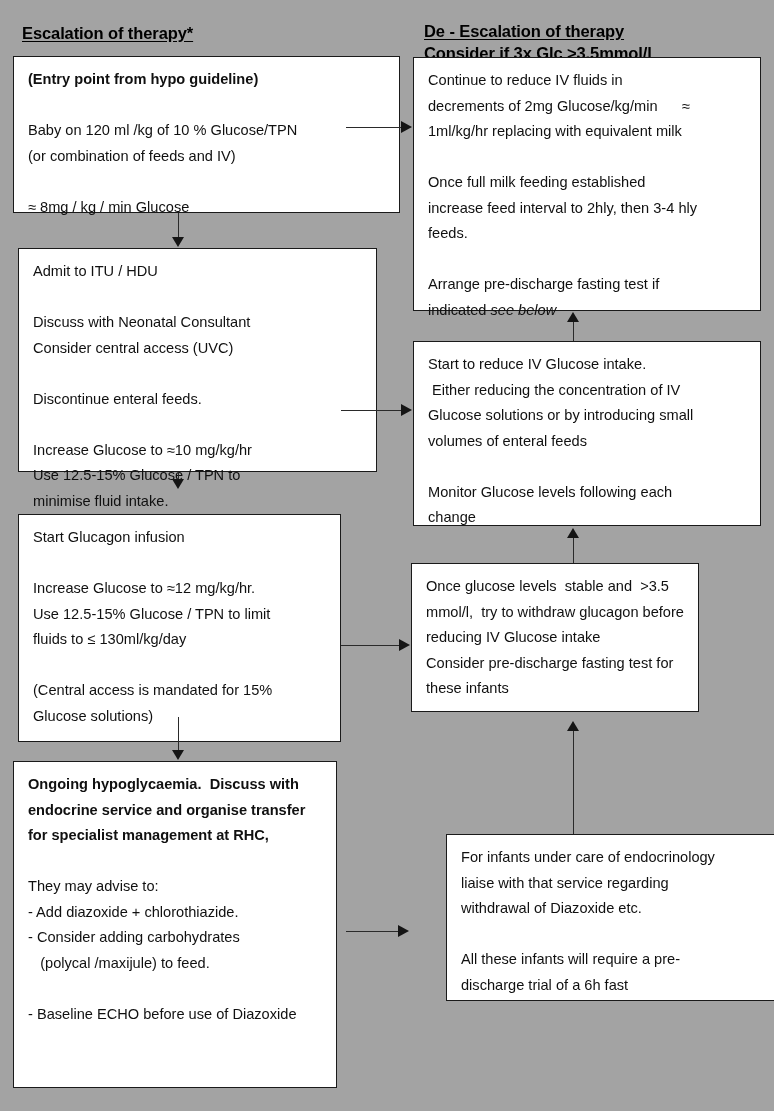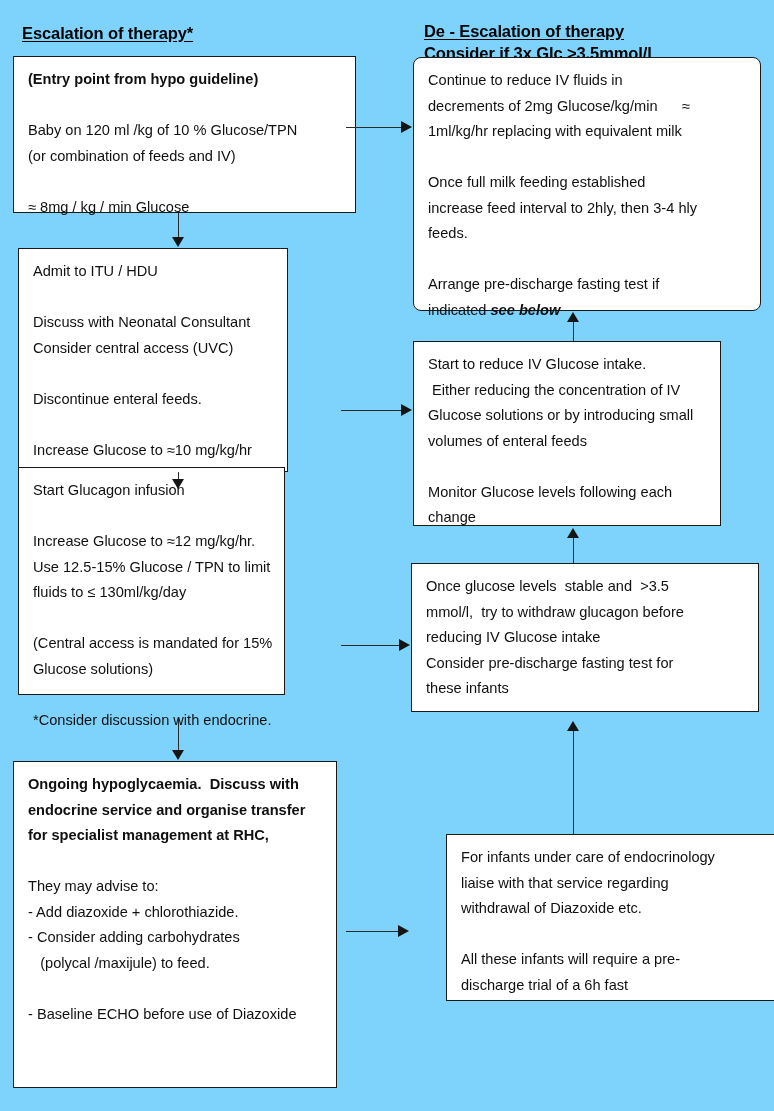--- a/index.html
+++ b/index.html
@@ -8,21 +8,21 @@
     background: #ffffff;
   }
   body {
     font-family: "Liberation Sans", sans-serif;
     color: #000000;
   }
   #page {
     position: relative;
     width: 774px;
     height: 1111px;
-    background: #7dd3fc;
+    background: #a3a3a3;
     overflow: hidden;
   }
   .heading {
     position: absolute;
     font-weight: bold;
     font-size: 16.5px;
     line-height: 22px;
     color: #000;
     white-space: nowrap;
     letter-spacing: -0.1px;
@@ -42,21 +42,21 @@
     padding: 10px 0 10px 14px;
   }
   .box p {
     margin: 0;
     white-space: pre-wrap;
   }
   .box p.gap {
     height: 25.5px;
   }
   .b-bold { font-weight: bold; }
-  .ital { font-style: italic; font-weight: bold; }
+  .ital { font-style: italic; }
 
   
   .conn {
     position: absolute;
   }
   .vline {
     position: absolute;
     width: 0;
     border-left: 1.7px solid #2a2a2a;
   }
@@ -94,43 +94,43 @@
 
   <div class="heading" style="left:22px; top:22px;">
     <span class="ul">Escalation of therapy*</span>
   </div>
 
   <div class="heading" style="left:424px; top:8px;margin-top:12px;">
     <div><span class="ul">De - Escalation of therapy</span></div>
     <div><span>Consider if 3x Glc &gt;3.5mmol/l</span></div>
   </div>
 
-  <div class="box" style="left:13px; top:56px; width:343px; height:157px;">
+  <div class="box" style="left:13px; top:56px; width:387px; height:157px;">
     <p class="b-bold">(Entry point from hypo guideline)</p>
     <p class="gap"></p>
     <p>Baby on 120 ml /kg of 10 % Glucose/TPN</p>
     <p>(or combination of feeds and IV)</p>
     <p class="gap"></p>
     <p>≈ 8mg / kg / min Glucose</p>
   </div>
 
-  <div class="box" style="left:18px; top:248px; width:270px; height:224px;">
+  <div class="box" style="left:18px; top:248px; width:359px; height:224px;">
     <p>Admit to ITU / HDU</p>
     <p class="gap"></p>
     <p>Discuss with Neonatal Consultant</p>
     <p>Consider central access (UVC)</p>
     <p class="gap"></p>
     <p>Discontinue enteral feeds.</p>
     <p class="gap"></p>
     <p>Increase Glucose to ≈10 mg/kg/hr</p>
     <p>Use 12.5-15% Glucose / TPN to</p>
     <p>minimise fluid intake.</p>
   </div>
 
-  <div class="box" style="left:18px; top:467px; width:267px; height:228px;">
+  <div class="box" style="left:18px; top:514px; width:323px; height:228px;">
     <p>Start Glucagon infusion</p>
     <p class="gap"></p>
     <p>Increase Glucose to ≈12 mg/kg/hr.</p>
     <p>Use 12.5-15% Glucose / TPN to limit</p>
     <p>fluids to ≤ 130ml/kg/day</p>
     <p class="gap"></p>
     <p>(Central access is mandated for 15%</p>
     <p>Glucose solutions)</p>
     <p class="gap"></p>
     <p>*Consider discussion with endocrine.</p>
@@ -142,44 +142,44 @@
     <p class="b-bold">for specialist management at RHC,</p>
     <p class="gap"></p>
     <p>They may advise to:</p>
     <p>- Add diazoxide + chlorothiazide.</p>
     <p>- Consider adding carbohydrates</p>
     <p>   (polycal /maxijule) to feed.</p>
     <p class="gap"></p>
     <p>- Baseline ECHO before use of Diazoxide</p>
   </div>
 
-  <div class="box" style="left:413px; top:57px; width:348px; height:254px;border-radius:8px;">
+  <div class="box" style="left:413px; top:57px; width:348px; height:254px;">
     <p>Continue to reduce IV fluids in</p>
     <p>decrements of 2mg Glucose/kg/min      ≈</p>
     <p>1ml/kg/hr replacing with equivalent milk</p>
     <p class="gap"></p>
     <p>Once full milk feeding established</p>
     <p>increase feed interval to 2hly, then 3-4 hly</p>
     <p>feeds.</p>
     <p class="gap"></p>
     <p>Arrange pre-discharge fasting test if</p>
     <p><span>indicated </span><span class="ital">see below</span></p>
   </div>
 
-  <div class="box" style="left:413px; top:341px; width:308px; height:185px;">
+  <div class="box" style="left:413px; top:341px; width:348px; height:185px;">
     <p>Start to reduce IV Glucose intake.</p>
     <p> Either reducing the concentration of IV</p>
     <p>Glucose solutions or by introducing small</p>
     <p>volumes of enteral feeds</p>
     <p class="gap"></p>
     <p>Monitor Glucose levels following each</p>
     <p>change</p>
   </div>
 
-  <div class="box" style="left:411px; top:563px; width:348px; height:149px;">
+  <div class="box" style="left:411px; top:563px; width:288px; height:149px;">
     <p>Once glucose levels  stable and  &gt;3.5</p>
     <p>mmol/l,  try to withdraw glucagon before</p>
     <p>reducing IV Glucose intake</p>
     <p>Consider pre-discharge fasting test for</p>
     <p>these infants</p>
   </div>
 
   <div class="box" style="left:410px; top:834px; width:334px; height:167px;margin-left:36px;">
     <p>For infants under care of endocrinology</p>
     <p>liaise with that service regarding</p>

